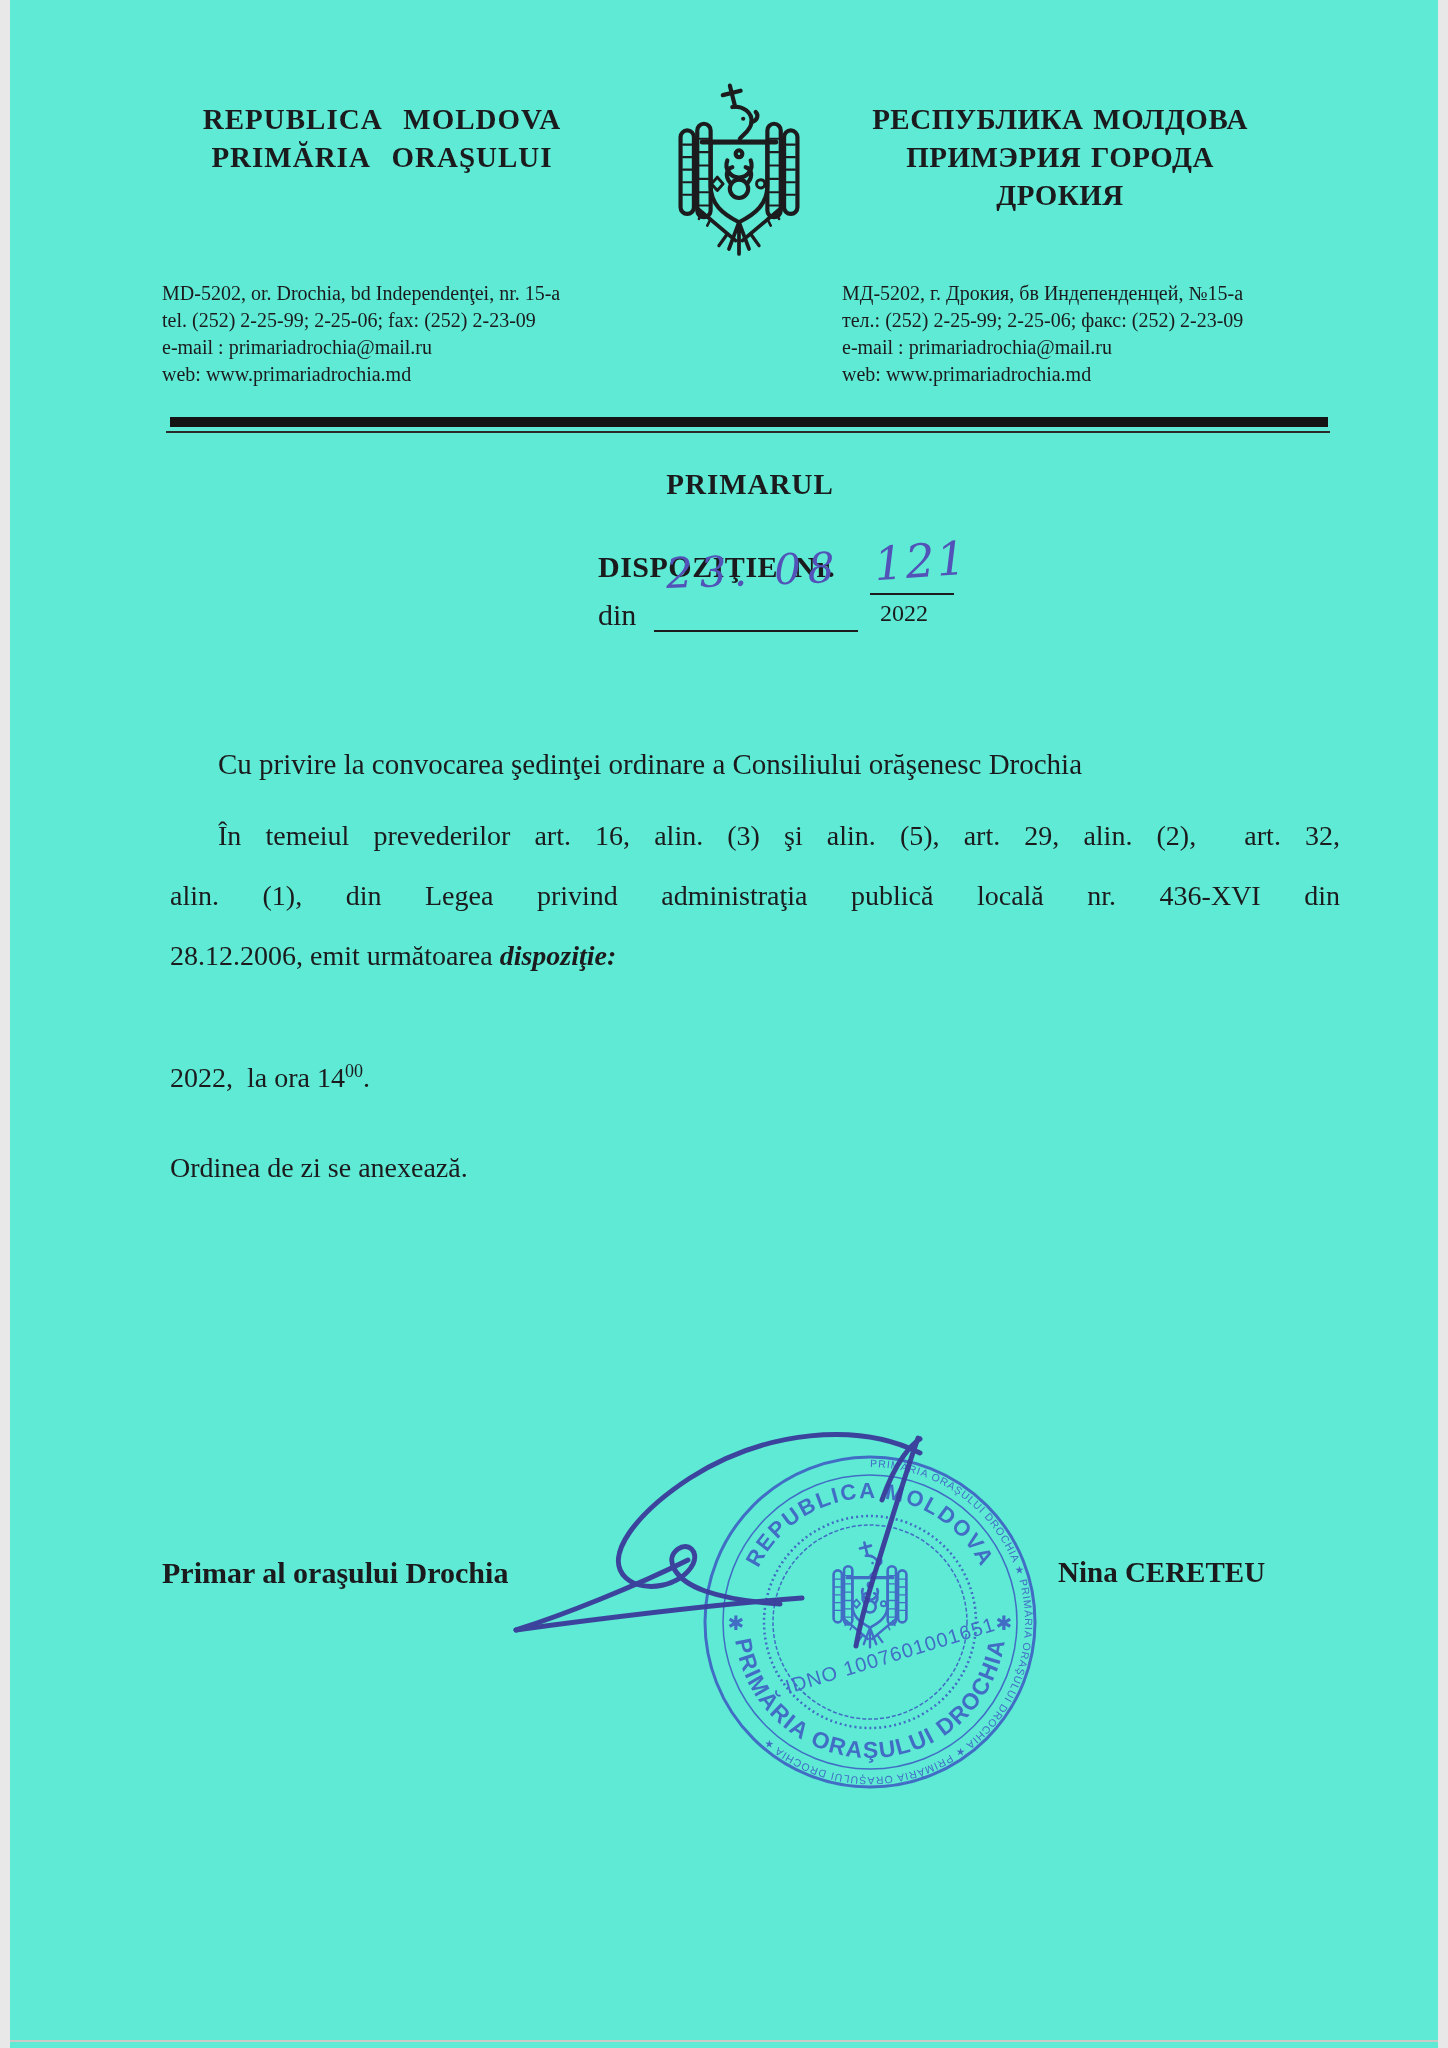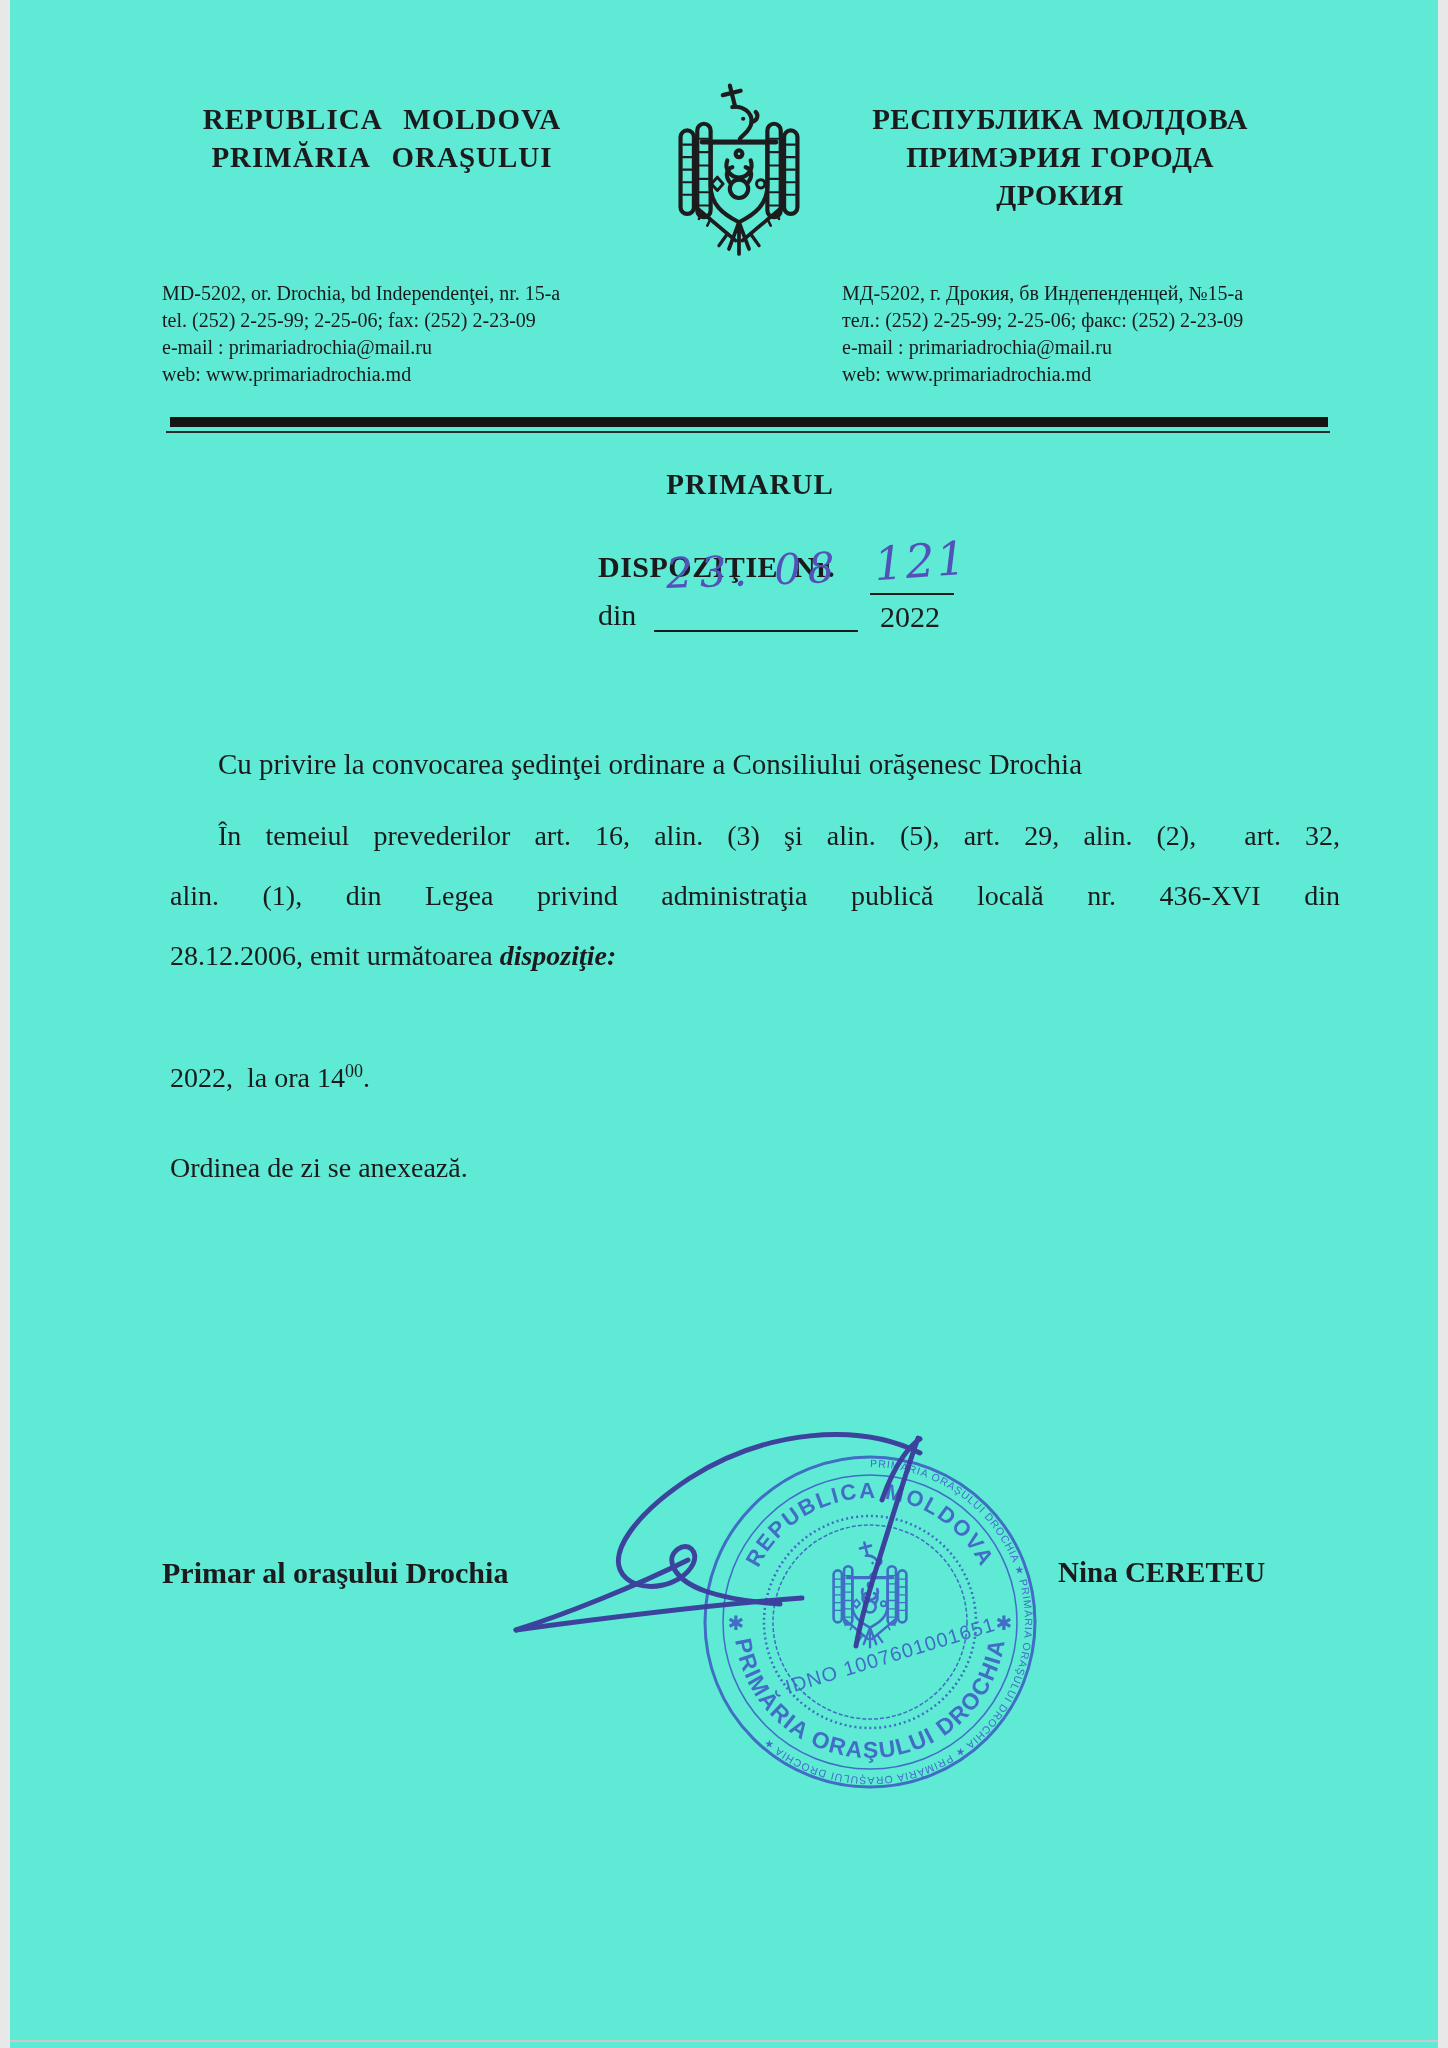--- a/index.html
+++ b/index.html
@@ -18,21 +18,21 @@
   .addr-left{left:152px; top:280px; width:470px;}
   .addr-right{left:832px; top:280px; width:520px;}
   .emblem{position:absolute; left:645px; top:82px; width:168px; height:192px; color:#1c1c1e;}
   .rule-thick{position:absolute; left:160px; top:417px; width:1158px; height:10px; background:#141414;}
   .rule-thin{position:absolute; left:156px; top:431px; width:1164px; height:2px; background:#2a2a2a;}
   
   .doc-title{position:absolute; left:160px; top:468px; width:1160px; text-align:center;
              font-size:29px; font-weight:bold; letter-spacing:1px;}
   .order-label{position:absolute; left:588px; top:550px; font-size:30px; font-weight:bold; white-space:pre; letter-spacing:0.5px;}
   .order-din{position:absolute; left:588px; top:598px; font-size:30px;}
-  .order-year{position:absolute; left:870px; top:600px; font-size:30px;}
+  .order-year{position:absolute; left:870px; top:600px; font-size:24px;}
   .hw{font-family:"DejaVu Serif", serif; font-style:italic; color:#5252b8;}
   .hw-number{position:absolute; left:864px; top:534px; font-size:46px; transform:rotate(-4deg); letter-spacing:2px;}
   .hw-date{position:absolute; left:656px; top:546px; font-size:42px; transform:rotate(-2deg); letter-spacing:7px;}
   .uline{position:absolute; height:2px; background:#1b1b1d;}
   .uline-nr{left:860px; top:593px; width:84px;}
   .uline-din{left:644px; top:630px; width:204px;}
   
   .line{position:absolute; left:160px; width:1170px; font-size:28px; white-space:pre-wrap;}
   .just{text-align:justify; text-align-last:justify;}
   .indent{text-indent:48px;}

